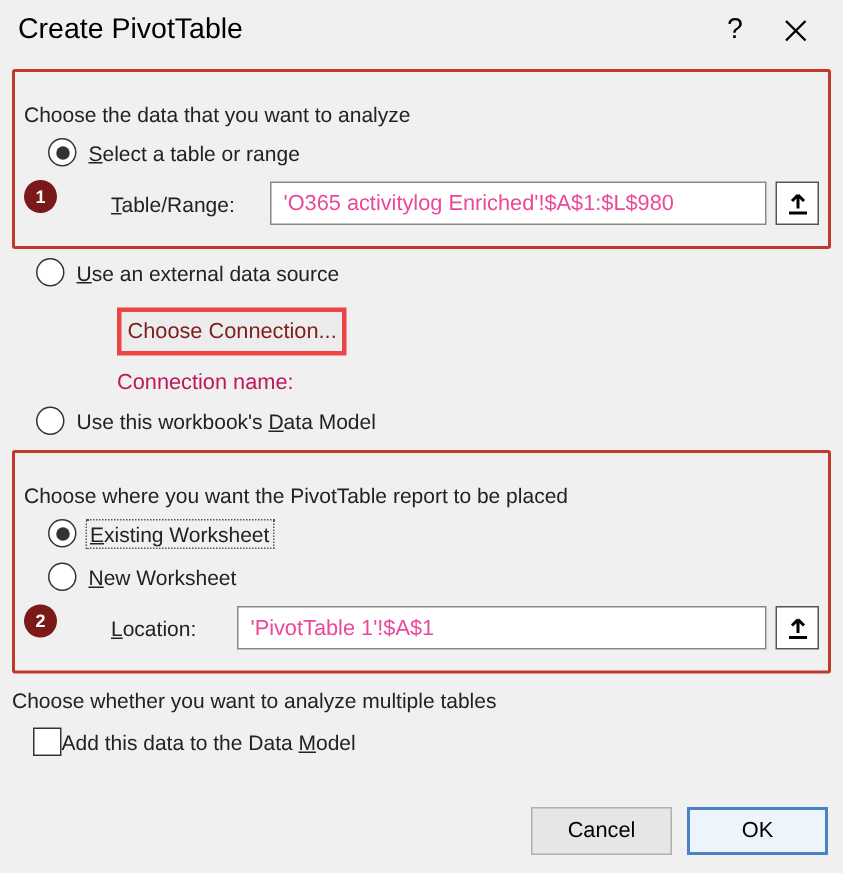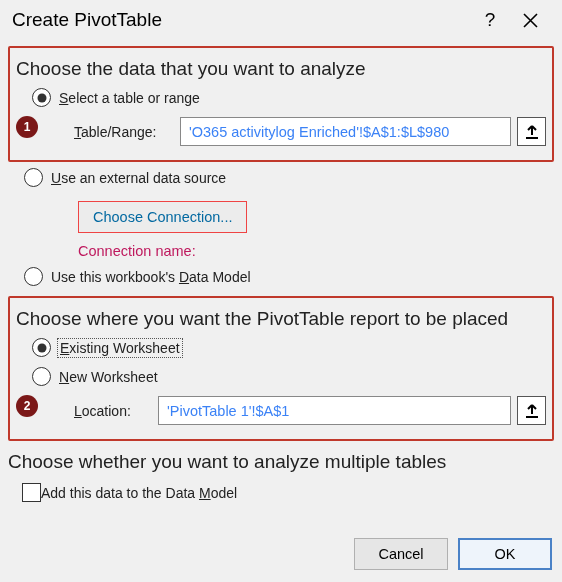--- a/index.html
+++ b/index.html
@@ -40,22 +40,22 @@
     justify-content: center;
     font-size: 19px;
     color: #000;
     cursor: pointer;
   }
   .content {
     padding: 6px 8px 8px 8px;
     flex: 1;
   }
   .section-label {
-    font-size: 19px;
-    margin: 6px 0 8px 0;
+    font-size: 14px;
+    margin: 16px 0 8px 0;
   }
   .redbox {
     border: 2px solid #c0392b;
     border-radius: 2px;
     position: relative;
     padding: 4px 6px 10px 6px;
     margin-bottom: 6px;
   }
   .badge {
     position: absolute;
@@ -113,38 +113,38 @@
     min-width: 100px;
   }
   .text-input {
     flex: 1;
     height: 29px;
     border: 1px solid #888;
     background: #fff;
     padding: 2px 8px;
     font-size: 14.5px;
     font-family: inherit;
-    color: #3b82f6;
+    color: #ec4899;
   }
   .range-btn {
     width: 29px;
     height: 29px;
     border: 1px solid #555;
     background: #fff;
     display: flex;
     align-items: center;
     justify-content: center;
     cursor: pointer;
   }
   .plain-btn {
     height: 32px;
-    padding: 0 14px;
-    border: 1px solid #ef4444;
+    padding: 0 4px;
+    border: 3px solid #ef4444;
     background: #ececec;
-    color: #0369a1;
+    color: #7f1d1d;
     font-size: 14.5px;
     cursor: default;
     margin: 4px 0 6px 70px;
   }
   .conn-name {
     color: #be185d;
     margin: 4px 0 8px 70px;
     font-size: 14.5px;
   }
   .checkbox-row {

